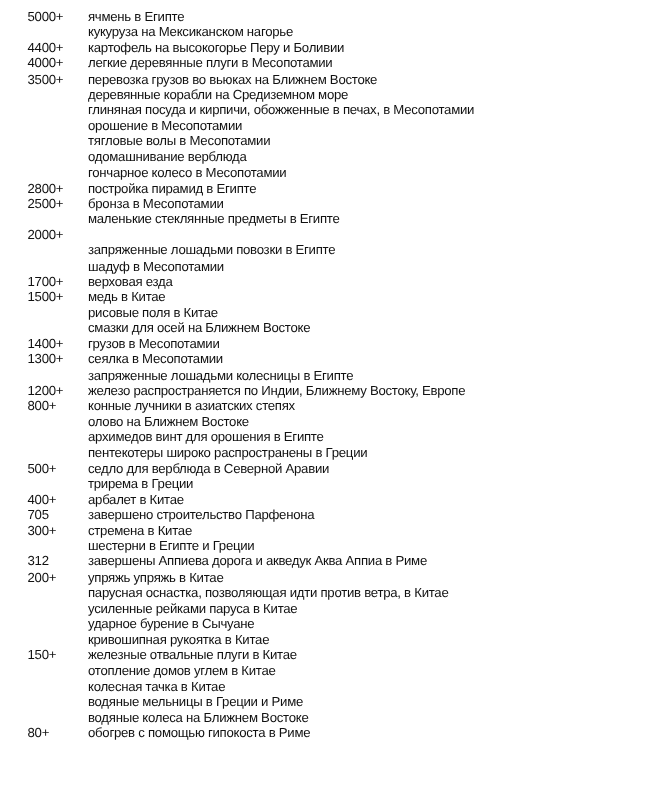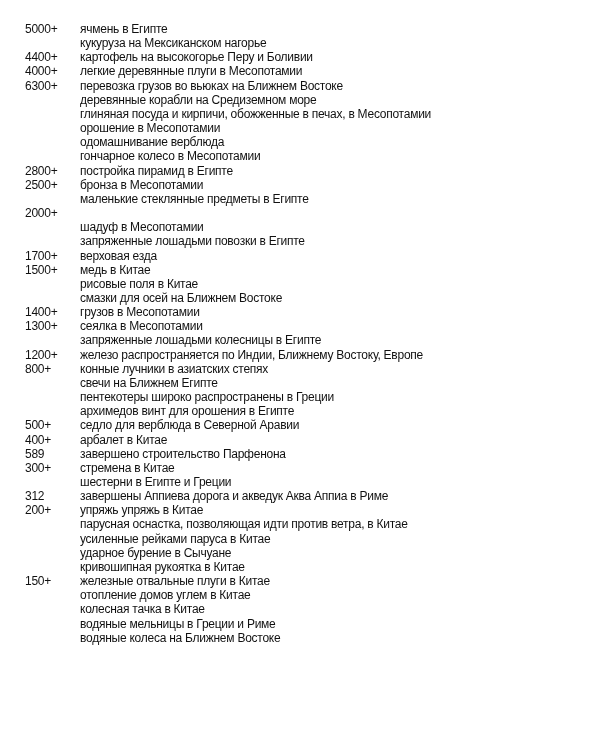--- a/index.html
+++ b/index.html
@@ -11,21 +11,21 @@
     width: 608px;
     height: 731px;
     overflow: hidden;
     font-family: "Liberation Sans", "DejaVu Sans", sans-serif;
     color: #111111;
   }
   .page {
     box-sizing: border-box;
     width: 608px;
     height: 731px;
-    padding-top: 22px;
+    padding-top: 8px;
     background: #ffffff;
   }
   .row {
     display: flex;
     align-items: baseline;
     line-height: 14.15px;
     font-size: 12px;
     letter-spacing: -0.25px;
     white-space: nowrap;
   }
@@ -56,34 +56,38 @@
       </div>
       <div class="row">
         <span class="date">4400+</span>
         <span class="event">картофель на высокогорье Перу и Боливии</span>
       </div>
       <div class="row">
         <span class="date">4000+</span>
         <span class="event">легкие деревянные плуги в Месопотамии</span>
       </div>
       <div class="row">
-        <span class="date">6300+</span>
+        <span class="date">3500+</span>
         <span class="event">перевозка грузов во вьюках на Ближнем Востоке</span>
       </div>
       <div class="row">
         <span class="date"></span>
         <span class="event">деревянные корабли на Средиземном море</span>
       </div>
       <div class="row">
         <span class="date"></span>
         <span class="event">глиняная посуда и кирпичи, обожженные в печах, в Месопотамии</span>
       </div>
       <div class="row">
         <span class="date"></span>
         <span class="event">орошение в Месопотамии</span>
+      </div>
+      <div class="row">
+        <span class="date"></span>
+        <span class="event">тягловые волы в Месопотамии</span>
       </div>
       <div class="row">
         <span class="date"></span>
         <span class="event">одомашнивание верблюда</span>
       </div>
       <div class="row">
         <span class="date"></span>
         <span class="event">гончарное колесо в Месопотамии</span>
       </div>
       <div class="row">
@@ -96,25 +100,25 @@
       </div>
       <div class="row">
         <span class="date"></span>
         <span class="event">маленькие стеклянные предметы в Египте</span>
       </div>
       <div class="row">
         <span class="date">2000+</span>
       </div>
       <div class="row">
         <span class="date"></span>
+        <span class="event">запряженные лошадьми повозки в Египте</span>
+      </div>
+      <div class="row">
+        <span class="date"></span>
         <span class="event">шадуф в Месопотамии</span>
-      </div>
-      <div class="row">
-        <span class="date"></span>
-        <span class="event">запряженные лошадьми повозки в Египте</span>
       </div>
       <div class="row">
         <span class="date">1700+</span>
         <span class="event">верховая езда</span>
       </div>
       <div class="row">
         <span class="date">1500+</span>
         <span class="event">медь в Китае</span>
       </div>
       <div class="row">
@@ -140,40 +144,44 @@
       <div class="row">
         <span class="date">1200+</span>
         <span class="event">железо распространяется по Индии, Ближнему Востоку, Европе</span>
       </div>
       <div class="row">
         <span class="date">800+</span>
         <span class="event">конные лучники в азиатских степях</span>
       </div>
       <div class="row">
         <span class="date"></span>
-        <span class="event">свечи на Ближнем Египте</span>
+        <span class="event">олово на Ближнем Востоке</span>
+      </div>
+      <div class="row">
+        <span class="date"></span>
+        <span class="event">архимедов винт для орошения в Египте</span>
       </div>
       <div class="row">
         <span class="date"></span>
         <span class="event">пентекотеры широко распространены в Греции</span>
-      </div>
-      <div class="row">
-        <span class="date"></span>
-        <span class="event">архимедов винт для орошения в Египте</span>
       </div>
       <div class="row">
         <span class="date">500+</span>
         <span class="event">седло для верблюда в Северной Аравии</span>
       </div>
       <div class="row">
+        <span class="date"></span>
+        <span class="event">трирема в Греции</span>
+      </div>
+      <div class="row">
         <span class="date">400+</span>
         <span class="event">арбалет в Китае</span>
       </div>
       <div class="row">
-        <span class="date">589</span>
+        <span class="date">705</span>
         <span class="event">завершено строительство Парфенона</span>
       </div>
       <div class="row">
         <span class="date">300+</span>
         <span class="event">стремена в Китае</span>
       </div>
       <div class="row">
         <span class="date"></span>
         <span class="event">шестерни в Египте и Греции</span>
       </div>
@@ -213,15 +221,19 @@
         <span class="date"></span>
         <span class="event">колесная тачка в Китае</span>
       </div>
       <div class="row">
         <span class="date"></span>
         <span class="event">водяные мельницы в Греции и Риме</span>
       </div>
       <div class="row">
         <span class="date"></span>
         <span class="event">водяные колеса на Ближнем Востоке</span>
+      </div>
+      <div class="row">
+        <span class="date">80+</span>
+        <span class="event">обогрев с помощью гипокоста в Риме</span>
       </div>
     </div>
 </div>
 
 </body></html>

